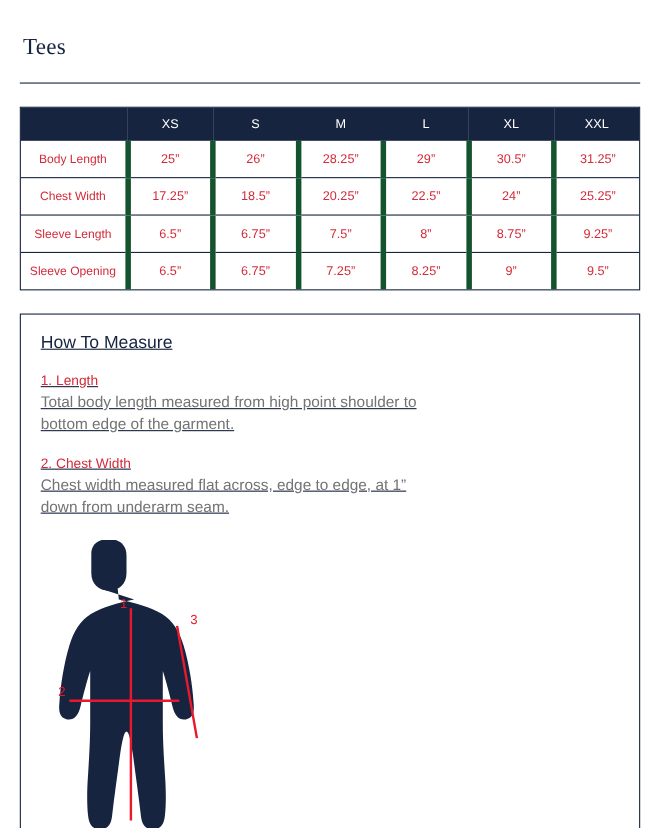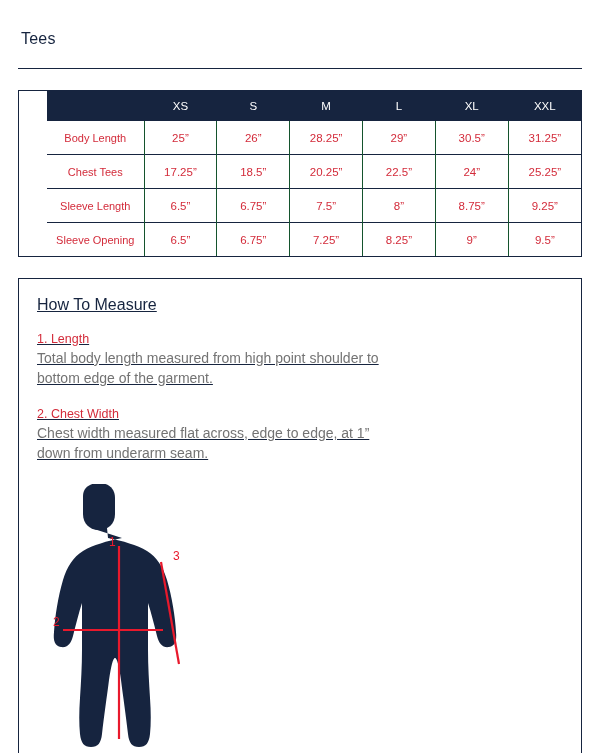--- a/index.html
+++ b/index.html
@@ -17,39 +17,39 @@
   .page {
     position: relative;
     width: 600px;
     height: 753px;
     box-sizing: border-box;
     padding: 0 18px;
   }
 
   
   .title {
-    font-size: 16px;
+    font-size: 21px;
     font-weight: 400;
     color: #16243f;
     letter-spacing: 0.2px;
     padding-top: 30px;
     padding-left: 3px;
+    font-family: Liberation Serif, serif;
   }
   .title-rule {
     margin-top: 20px;
     border-bottom: 1.5px solid #16243f;
     width: 100%;
   }
 
   
   .table-wrap {
     margin-top: 21px;
     border: 1.5px solid #16243f;
     box-sizing: border-box;
-    padding-left: 28px;
   }
   table.size-table {
     width: 100%;
     border-collapse: collapse;
     table-layout: fixed;
   }
   table.size-table th,
   table.size-table td {
     text-align: center;
     font-size: 11.5px;
@@ -64,21 +64,21 @@
   table.size-table thead th {
     color: #ffffff;
     height: 30px;
     font-size: 11.5px;
     border-right: 1px solid #16243f;
   }
   table.size-table thead th:last-child { border-right: none; }
 
   table.size-table tbody td {
     border-top: 1px solid #16243f;
-    border-right: 1px solid #14532d;
+    border-right: 5px solid #14532d;
     color: #d32b3a;
   }
   table.size-table tbody td:last-child { border-right: none; }
   table.size-table tbody td.rowlabel {
     color: #d32b3a;
     font-size: 11px;
   }
   table.size-table tbody tr:first-child td { border-top: none; }
   .col-label { width: 97px; }
 
@@ -181,21 +181,21 @@
         <tr>
           <td class="rowlabel">Body Length</td>
           <td>25”</td>
           <td>26”</td>
           <td>28.25”</td>
           <td>29”</td>
           <td>30.5”</td>
           <td>31.25”</td>
         </tr>
         <tr>
-          <td class="rowlabel">Chest Tees</td>
+          <td class="rowlabel">Chest Width</td>
           <td>17.25”</td>
           <td>18.5”</td>
           <td>20.25”</td>
           <td>22.5”</td>
           <td>24”</td>
           <td>25.25”</td>
         </tr>
         <tr>
           <td class="rowlabel">Sleeve Length</td>
           <td>6.5”</td>

